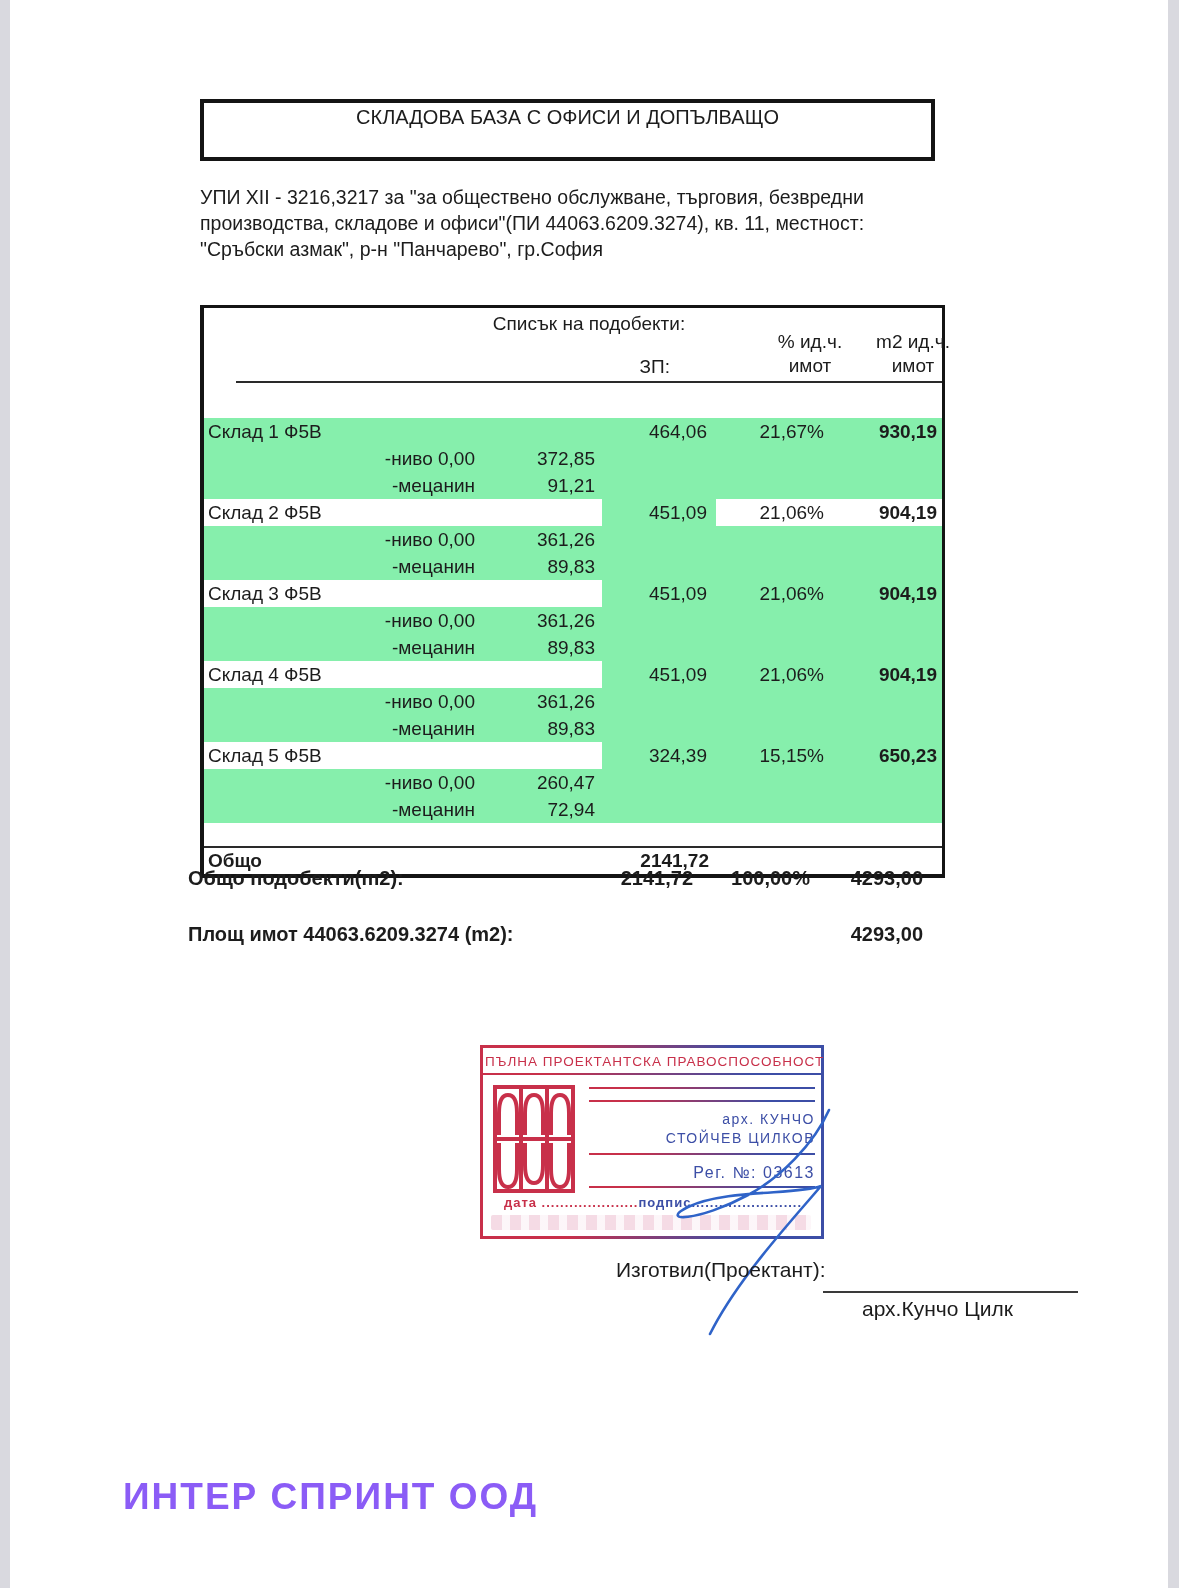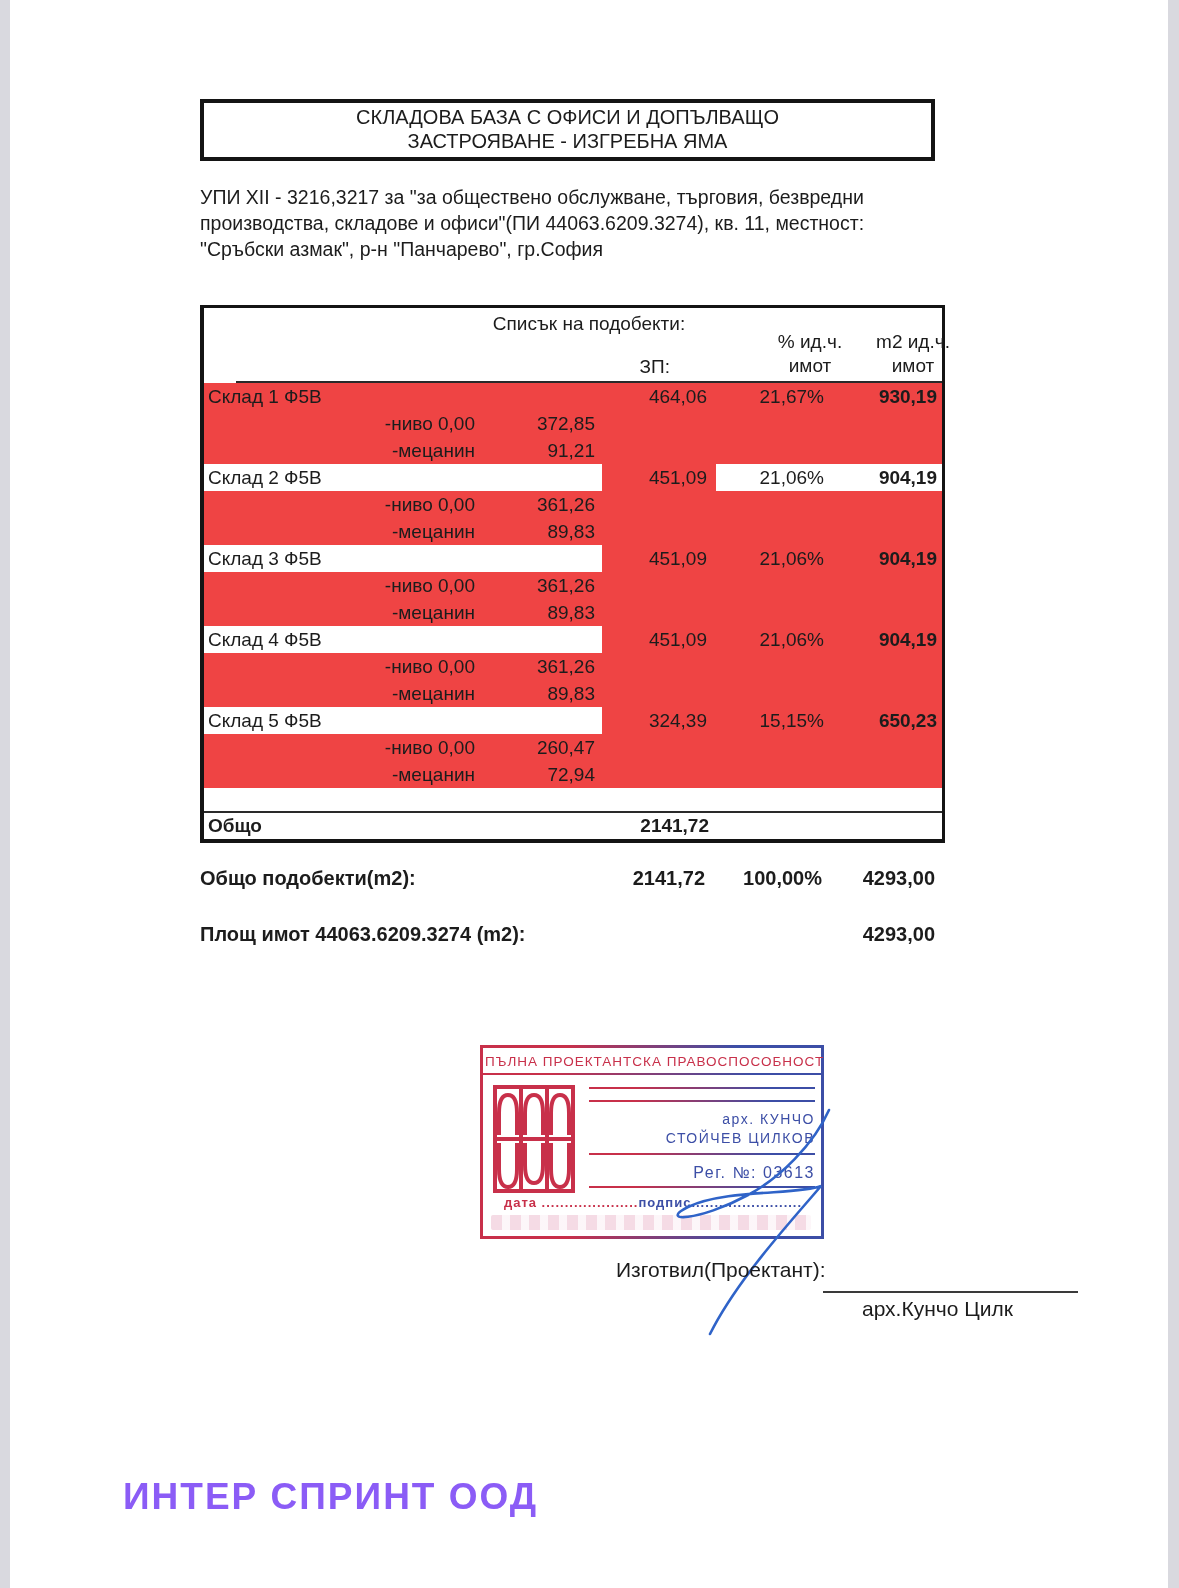--- a/index.html
+++ b/index.html
@@ -18,37 +18,37 @@
   .desc{position:absolute;left:200px;top:184px;width:720px;font-size:19.5px;line-height:26px;}
 
   
   .tbl{position:absolute;left:200px;top:305px;width:738px;
        border:3px solid #141414;border-left-width:4px;border-bottom-width:4px;background:#ffffff;}
   .thead{position:relative;height:73px;background:#ffffff;border-bottom:2px solid #2a2a2a;margin-left:32px;}
   .tbl-caption{position:absolute;top:5px;left:0;width:100%;text-align:center;font-size:19px;}
   .h-zp{position:absolute;bottom:3px;right:272px;font-size:19px;}
   .h-pct{position:absolute;bottom:3px;left:524px;width:100px;text-align:center;font-size:19px;line-height:24px;}
   .h-m2{position:absolute;bottom:3px;left:627px;width:100px;text-align:center;font-size:19px;line-height:24px;}
-  .tbody{position:relative;background:#ef4444;}
+  .tbody{position:relative;background:#86efac;margin-top:35px;}
   .trow{position:relative;height:27px;font-size:19px;line-height:27px;}
   .band{position:absolute;left:0;top:0;bottom:0;width:398px;background:#ffffff;}
   .band.rt{left:512px;width:auto;right:0;}
   .cell{position:absolute;top:0;white-space:nowrap;}
   .c-label{left:4px;}
   .c-subname{right:467px;}
   .c-subval{right:347px;}
   .c-zp{right:235px;}
   .c-pct{right:118px;}
   .c-m2{right:5px;font-weight:bold;}
   .spacer{height:23px;background:#ffffff;}
   .trow.total{height:26px;background:#ffffff;border-top:2px solid #2a2a2a;font-weight:bold;line-height:25px;}
   .trow.total .c-zp{right:233px;}
 
   
-  .sumrow{position:absolute;left:200px;width:744px;height:28px;font-size:20px;font-weight:bold;line-height:28px;text-decoration:underline;}
+  .sumrow{position:absolute;left:188px;width:744px;height:28px;font-size:20px;font-weight:bold;line-height:28px;text-decoration:underline;}
   .s-label{position:absolute;left:0;top:0;white-space:nowrap;}
   .s-zp{position:absolute;right:239px;top:0;}
   .s-pct{position:absolute;right:122px;top:0;}
   .s-m2{position:absolute;right:9px;top:0;}
 
   
   .stamp{position:absolute;left:480px;top:1045px;width:338px;height:188px;
          border:3px solid;border-image:linear-gradient(to right,#c8304a 25%,#3c4ea6 75%) 1;
          background:rgba(255,255,255,0);}
   .stamp .title{color:#c8304a;font-size:13.5px;letter-spacing:1px;text-align:center;
@@ -82,21 +82,20 @@
 </style>
 </head>
 <body>
 
 <div class="page">
   <div class="edge left"></div>
   <div class="edge right"></div>
 
   <div class="title-box">
     <div>СКЛАДОВА БАЗА С ОФИСИ И ДОПЪЛВАЩО</div>
-    <div>ЗАСТРОЯВАНЕ - ИЗГРЕБНА ЯМА</div>
   </div>
 
   <div class="desc">
     <div>УПИ XII - 3216,3217 за "за обществено обслужване, търговия, безвредни</div>
     <div>производства, складове и офиси"(ПИ 44063.6209.3274), кв. 11, местност:</div>
     <div>"Сръбски азмак", р-н "Панчарево", гр.София</div>
   </div>
 
   <div class="tbl">
     <div class="thead">

